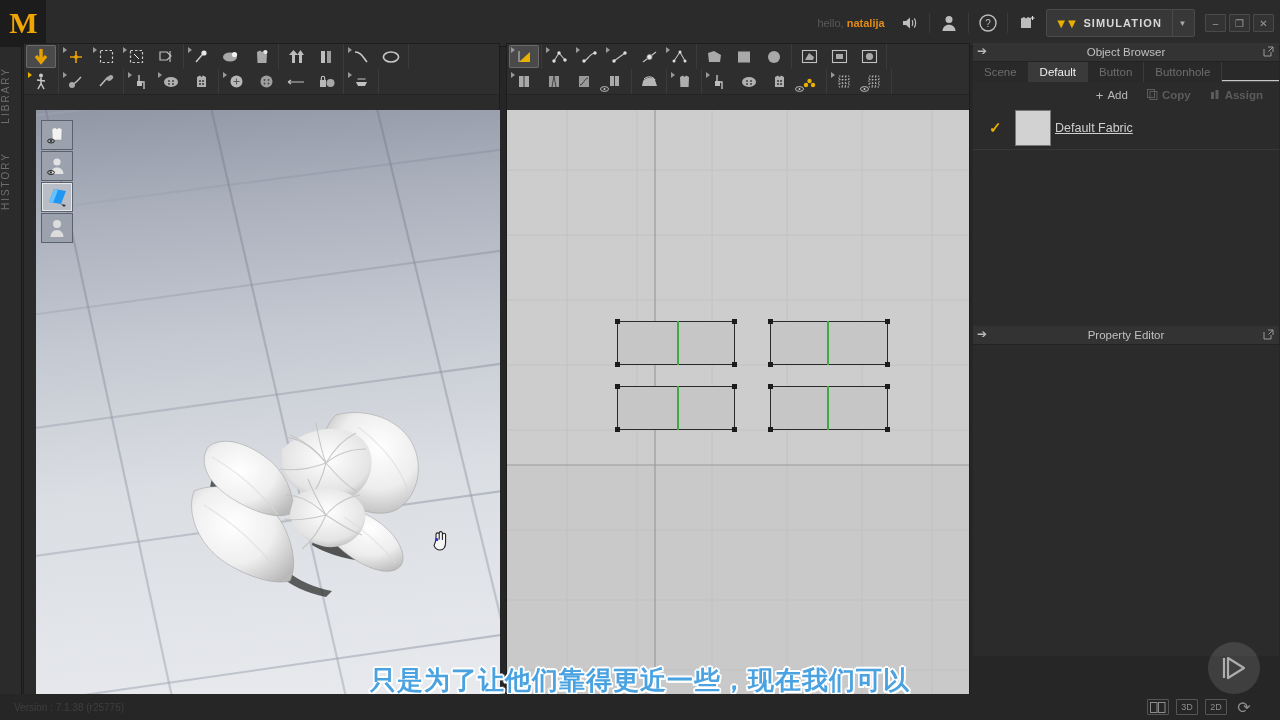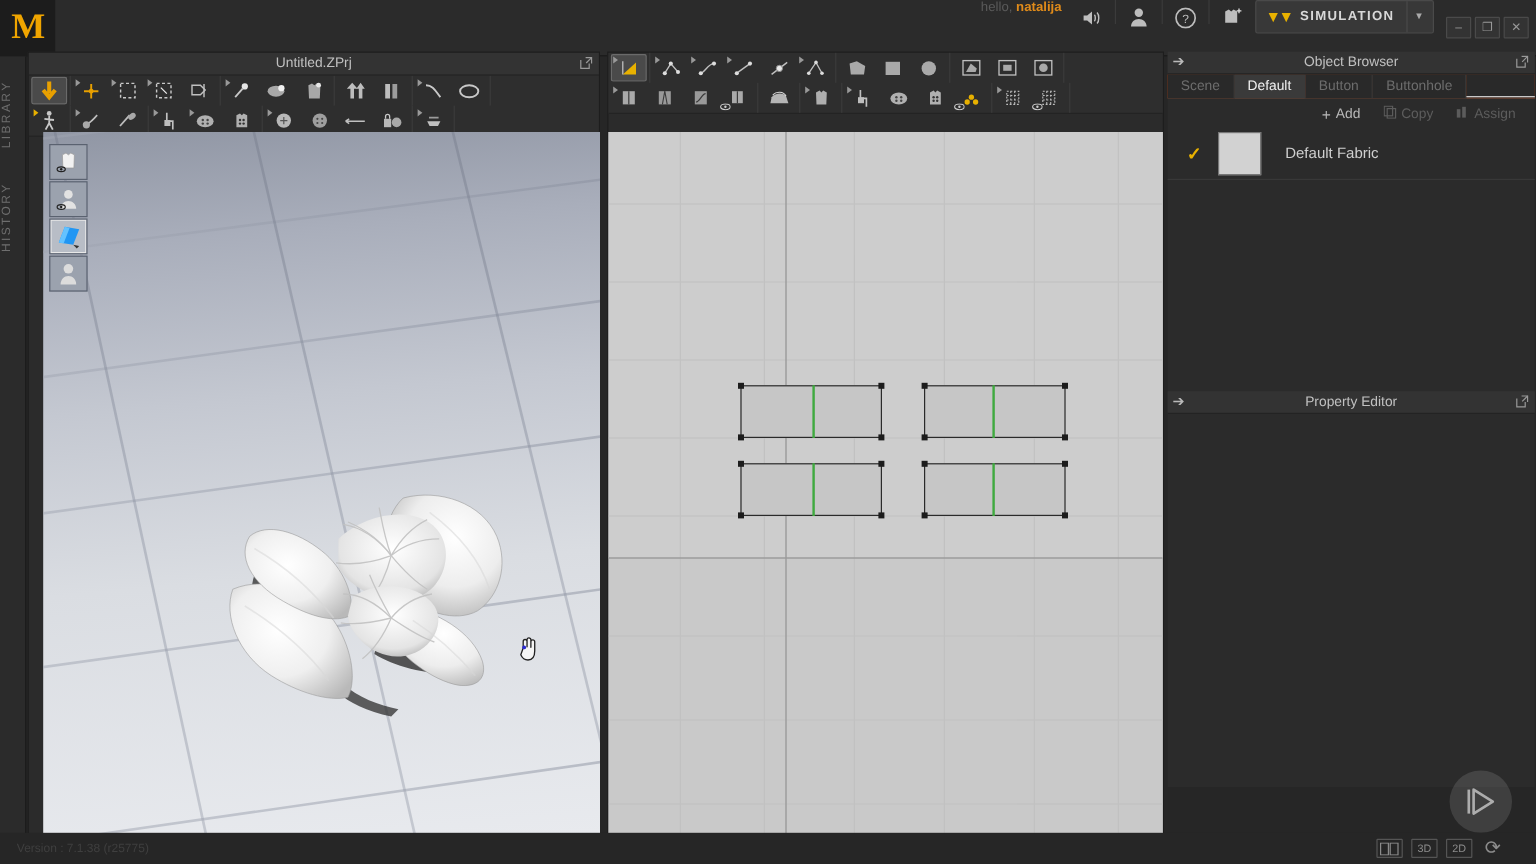--- a/index.html
+++ b/index.html
@@ -26,21 +26,21 @@
     color: #f0a500; font-size: 30px; font-weight: bold;
     letter-spacing: -1px; line-height: 1;
     font-family: "Liberation Serif", serif;
   }
   .menu-items { display: flex; align-items: center; height: 47px; padding-left: 8px; }
   .menu-item {
     color: #d2d2d2; font-size: 13.5px; padding: 6px 11px;
     cursor: default; white-space: nowrap;
   }
 
-  .topright { margin-left: auto; display: flex; height: 47px; padding-right: 6px; }
+  .topright { margin-left: auto; display: flex; align-items: center; height: 47px; padding-right: 6px; }
   .greet { font-size: 11px; margin-right: 10px; white-space: nowrap; }
   .greet .hello { color: #5a5a5a; }
   .greet .uname { color: #e08b1a; font-weight: bold; }
   .ticon {
     width: 30px; height: 30px; display: flex; align-items: center; justify-content: center;
     color: #b4b4b4; cursor: default; position: relative;
   }
   .ticon svg { display: block; }
   .vsep { width: 1px; height: 20px; background: #3b3b3b; margin: 0 4px; }
   .sim-btn {
@@ -142,50 +142,50 @@
   }
   .pat-green {
     position: absolute; top: 0; width: 2px; height: 100%; background: #3faa3f;
   }
   .pat-dot { position: absolute; width: 5px; height: 5px; background: #1c1c1c; }
 
   
   #objbrowser { left: 973px; top: 43px; width: 306px; height: 283px; }
   #propeditor { left: 973px; top: 326px; width: 306px; height: 330px; }
 
-  .ob-tabs { display: flex; height: 20px; background: #c2410c; border-bottom: 1px solid #4d4d4d; }
+  .ob-tabs { display: flex; height: 20px; background: #e5e5e5; border-bottom: 1px solid #4d4d4d; }
   .ob-tab {
     padding: 0 11px; height: 20px; display: flex; align-items: center;
     font-size: 11.5px; color: #6d6d6d; border-right: 1px solid #3a3a3a; background: #292929;
   }
   .ob-tab.active { color: #f2f2f2; background: #3a3a3a; }
   .ob-tab-filler { flex: 1; background: #292929; border-bottom: 1px solid #c8c8c8; }
 
   .ob-actions {
     display: flex; justify-content: flex-end; align-items: center;
     height: 24px; padding: 2px 8px 0 0; gap: 3px;
   }
   .ob-btn {
     display: flex; align-items: center; gap: 4px;
     height: 19px; padding: 0 8px; font-size: 11.5px; color: #b8b8b8;
     border-radius: 2px;
   }
-  .ob-btn.dim { color: #5c5c5c; }
+  .ob-btn.dim { color: #5c5c5c; font-weight: bold; }
   .ob-btn .plus { font-size: 13px; line-height: 1; }
 
   .ob-list { padding: 0 0 0 0; }
   .ob-row {
     display: flex; align-items: center; height: 44px;
     border-bottom: 1px solid #383838; padding-left: 16px;
   }
   .ob-check { width: 22px; color: #e8b100; font-size: 15px; font-weight: bold; }
   .ob-swatch {
     width: 36px; height: 36px; background: #d2d2d2; border: 1px solid #777; margin-left: 4px;
   }
-  .ob-name { color: #cfcfcf; font-size: 12.5px; margin-left: 20px; }
+  .ob-name { color: #cfcfcf; font-size: 12.5px; margin-left: 4px; text-decoration: underline; }
 
   
   .statusbar {
     position: absolute; left: 0; bottom: 0; width: 1280px; height: 26px;
     background: #262626; display: flex; align-items: center;
   }
   .version { color: #3f3f3f; font-size: 10px; margin-left: 14px; }
   .bottomright { margin-left: auto; display: flex; align-items: center; gap: 7px; padding-right: 26px; }
   .bbtn {
     width: 22px; height: 16px; border: 1px solid #555; color: #8c8c8c;
@@ -281,30 +281,20 @@
       </div>
     </div>
   </div>
 
   <div class="leftrail">
     <div class="vtab lib">LIBRARY</div>
     <div class="vtab hist">HISTORY</div>
   </div>
 
   <div id="view3d">
-    <div class="panel-title">
-      <span>Untitled.ZPrj</span>
-      <span class="pop">
-        <svg width="11" height="11" viewBox="0 0 11 11">
-            <path d="M1 3v7h7V6" stroke="#9a9a9a" fill="none" stroke-width="1"></path>
-            <path d="M5 1h5v5" stroke="#9a9a9a" fill="none" stroke-width="1"></path>
-            <path d="M10 1 5.5 5.5" stroke="#9a9a9a" stroke-width="1"></path>
-          </svg>
-      </span>
-    </div>
 
     <div class="toolbar">
       <div class="trow">
         <div class="tgroup">
           <div class="tbtn sel">
             <svg width="16" height="18" viewBox="0 0 16 18">
                 <path d="M8 1v10M3 8l5 6 5-6" stroke="#e8a000" stroke-width="3.4" fill="none"></path>
               </svg>
           </div>
         </div>
@@ -936,20 +926,21 @@
       <span class="pop">
         <svg width="11" height="11" viewBox="0 0 11 11">
             <path d="M1 3v7h7V6" stroke="#9a9a9a" fill="none" stroke-width="1"></path>
             <path d="M5 1h5v5" stroke="#9a9a9a" fill="none" stroke-width="1"></path>
             <path d="M10 1 5.5 5.5" stroke="#9a9a9a" stroke-width="1"></path>
           </svg>
       </span>
     </div>
   </div>
 
+  <div class="subtitle">只是为了让他们靠得更近一些，现在我们可以</div>
 
   <div class="playoverlay">
     <svg width="34" height="34" viewBox="0 0 34 34">
       <path d="M11 7 L27 17 L11 27 Z" fill="none" stroke="#e8e8e8" stroke-width="2.2" stroke-linejoin="round"></path>
       <path d="M7 7 L7 27" stroke="#e8e8e8" stroke-width="2.2"></path>
     </svg>
   </div>
 
   <div class="statusbar">
     <span class="version">Version : 7.1.38 (r25775)</span>

